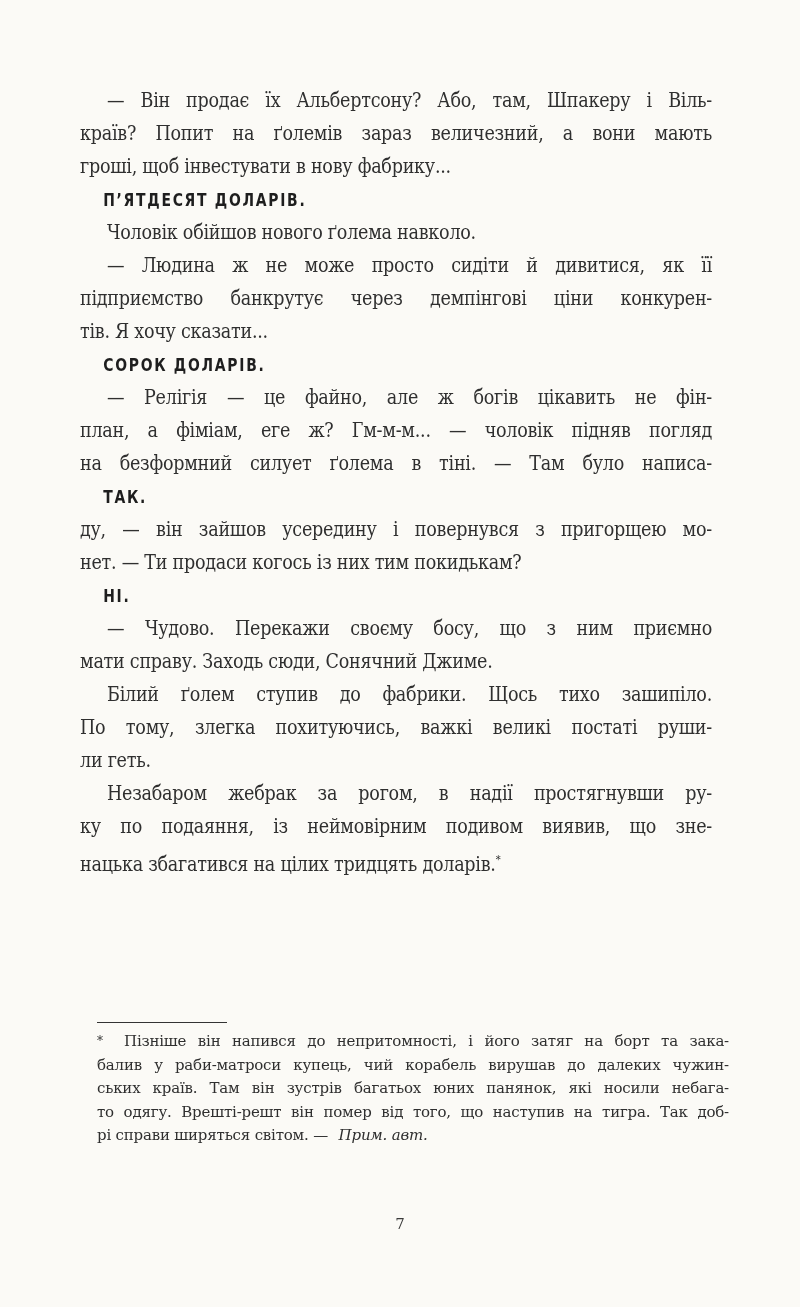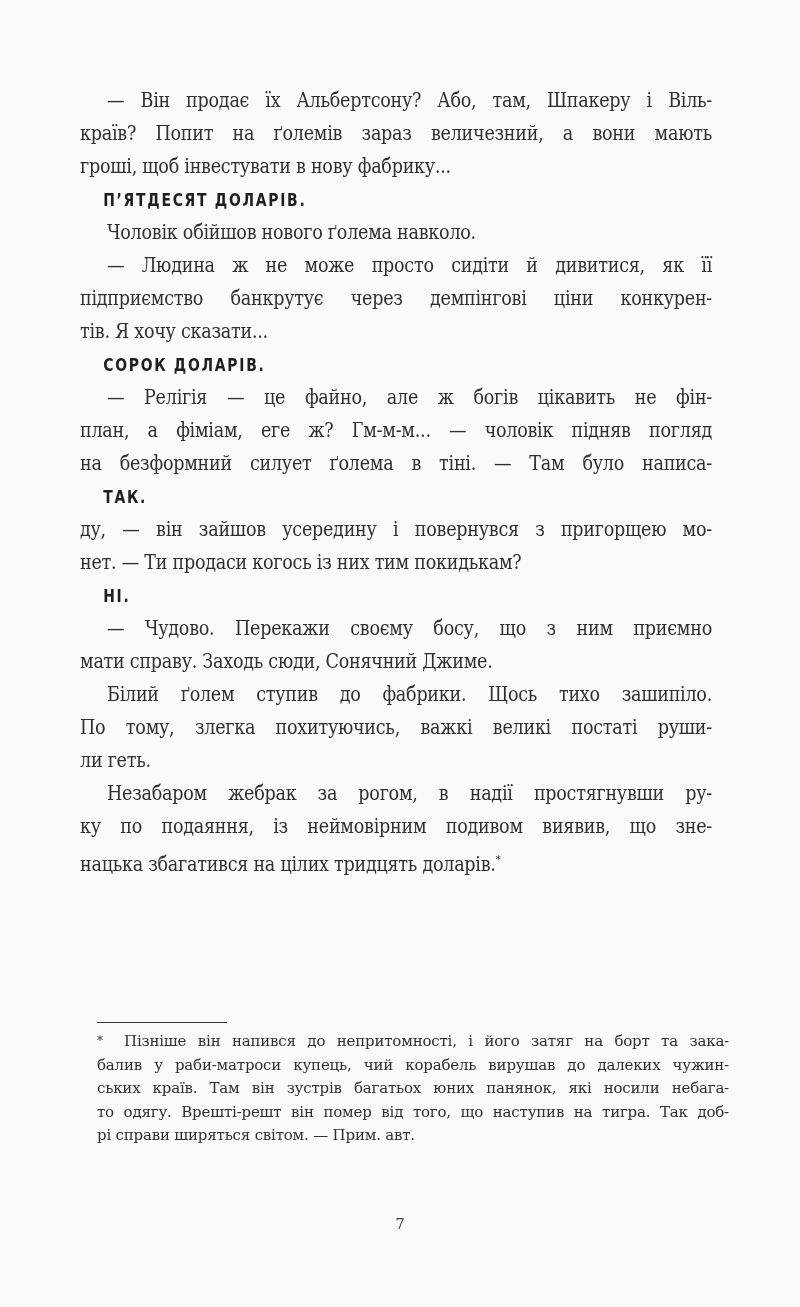--- a/index.html
+++ b/index.html
@@ -91,20 +91,22 @@
     }
     .fn-first {
       display: flex;
     }
     .fn-first .fn-text {
       flex: 1;
       text-align: justify;
       text-align-last: justify;
     }
     .italic {
+      font-style: italic;
+      margin-left: 6px;
     }
     .page-number {
       position: absolute;
       top: 1215px;
       left: 0;
       width: 800px;
       text-align: center;
       font-size: 15px;
       color: #3a3a3a;
     }

